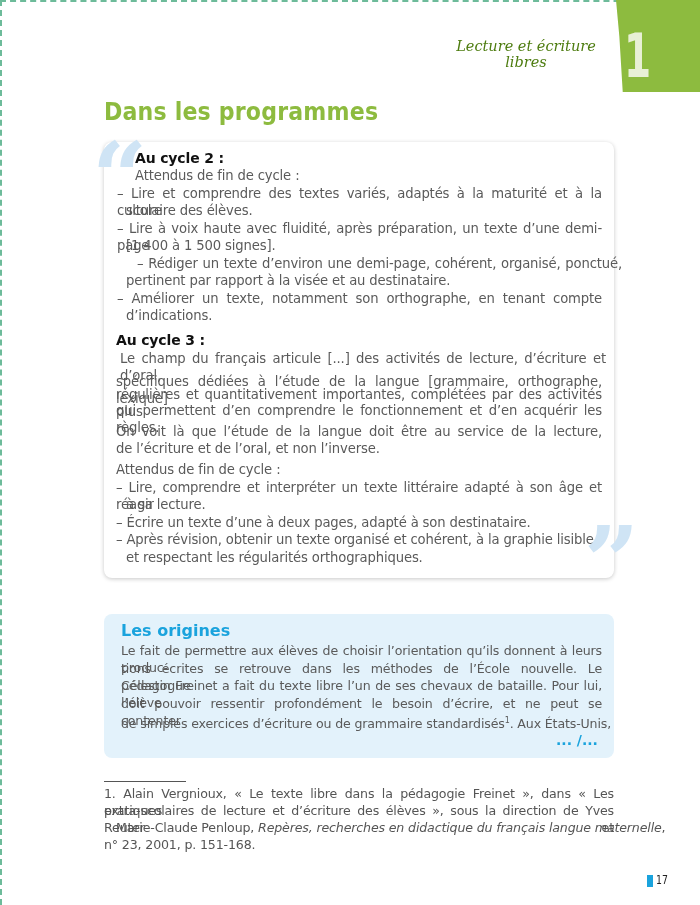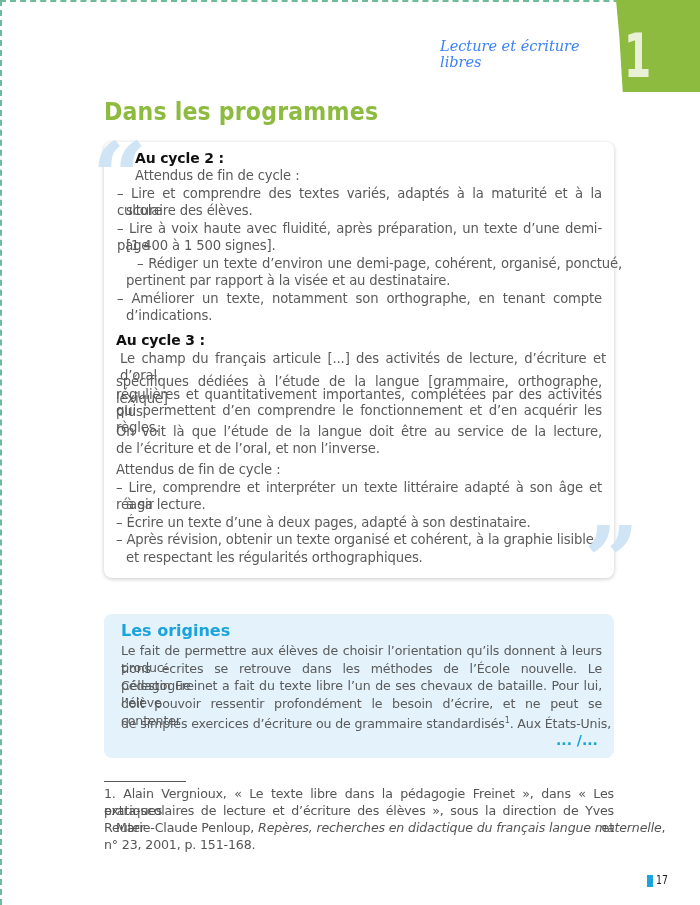--- a/index.html
+++ b/index.html
@@ -20,23 +20,23 @@
       background: #8dbb3f;
       clip-path: polygon(0 0, 100% 0, 100% 100%, 8% 100%, 4% 40%);
     }
     .chapter-number {
       position: absolute; left: 624px; top: 26px; width: 28px;
       font-family: "DejaVu Sans", sans-serif; font-weight: bold;
       font-size: 60px; line-height: 60px; color: #e8f0d6;
       transform: scaleX(0.65); transform-origin: left top;
     }
     .running-head {
-      position: absolute; left: 440px; top: 38px; width: 172px; text-align: left;
+      position: absolute; left: 440px; top: 38px; width: 172px; text-align: center;
       font-family: "DejaVu Serif", serif; font-style: italic;
-      font-size: 14.5px; color: #3b82f6;
+      font-size: 14.5px; color: #4d7c0f;
     }
 
     .section-title {
       position: absolute; left: 104px; top: 98px;
       font-family: "DejaVu Sans", sans-serif; font-weight: bold;
       font-size: 24px; color: #8dbb3f; letter-spacing: 0.2px;
       transform: scaleX(0.92); transform-origin: left top;
     }
 
     .quote-box {

